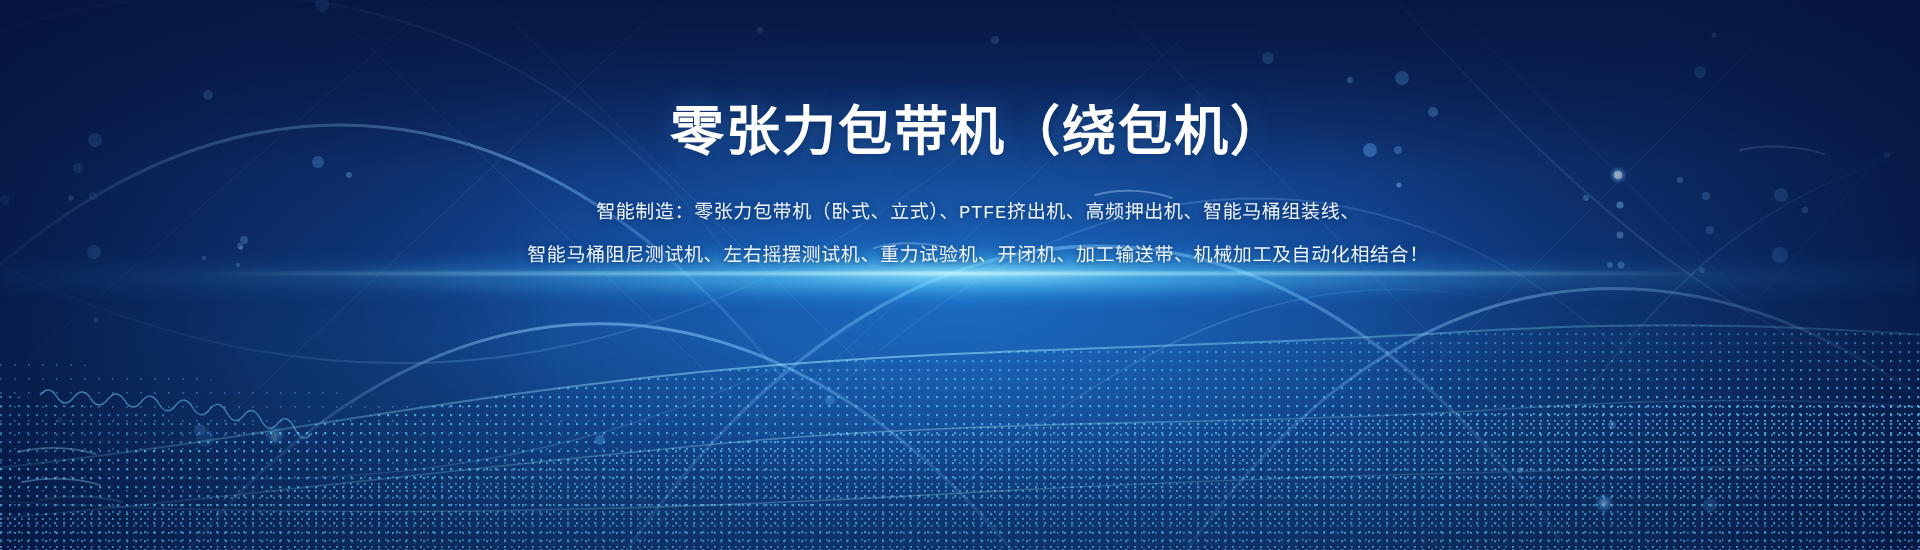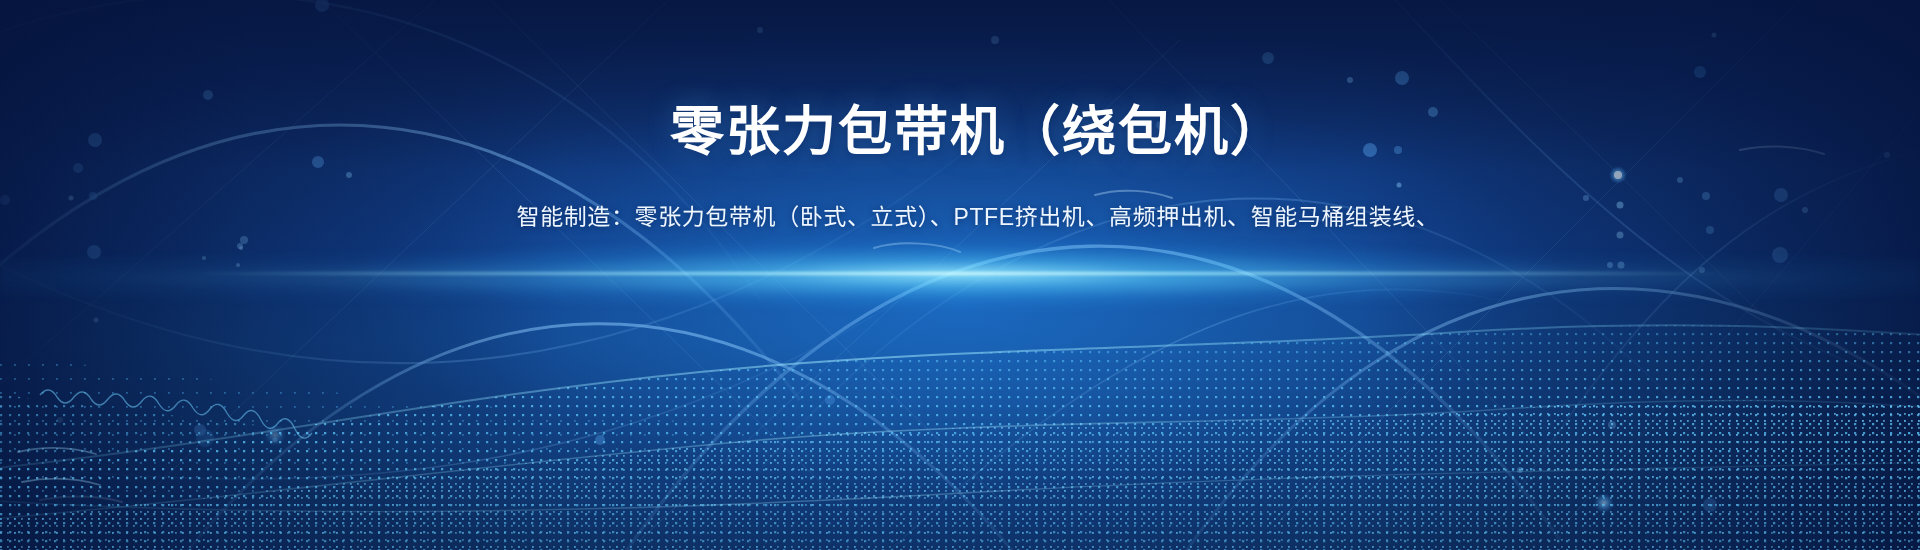--- a/index.html
+++ b/index.html
@@ -97,25 +97,26 @@
       0 2px 10px rgba(5,35,90,0.55),
       0 0 26px rgba(90,180,255,0.35);
     white-space: nowrap;
   }
   .headline .line2 { letter-spacing: 1px; }
 
   .subtitles {
     margin-top: 26px;
     text-align: center;
     color: #eef6ff;
-    font-size: 23px;
+    font-size: 19px;
     line-height: 2.25;
     letter-spacing: 0.6px;
     text-shadow: 0 1px 6px rgba(6,30,80,0.65);
     white-space: nowrap;
+    font-family: Liberation Mono, monospace;
   }
   .sub-line { display: block; }
 </style>
 </head>
 <body>
 
 <div class="banner">
 
   <svg class="bg-layer arcs" viewBox="0 0 1920 550" preserveAspectRatio="none" xmlns="http://www.w3.org/2000/svg">
     <defs>
@@ -347,16 +348,17 @@
     </g>
   </svg>
 
   <div class="content">
     <h1 class="headline">
       <span class="line1">零张力包带机（绕包机）</span><br>
     </h1>
 
     <div class="subtitles">
       <span class="sub-line">智能制造：零张力包带机（卧式、立式）、PTFE挤出机、高频押出机、智能马桶组装线、</span>
+      <span class="sub-line">智能马桶阻尼测试机、左右摇摆测试机、重力试验机、开闭机、加工输送带、机械加工及自动化相结合！</span>
     </div>
   </div>
 
 </div>
 
 </body></html>

